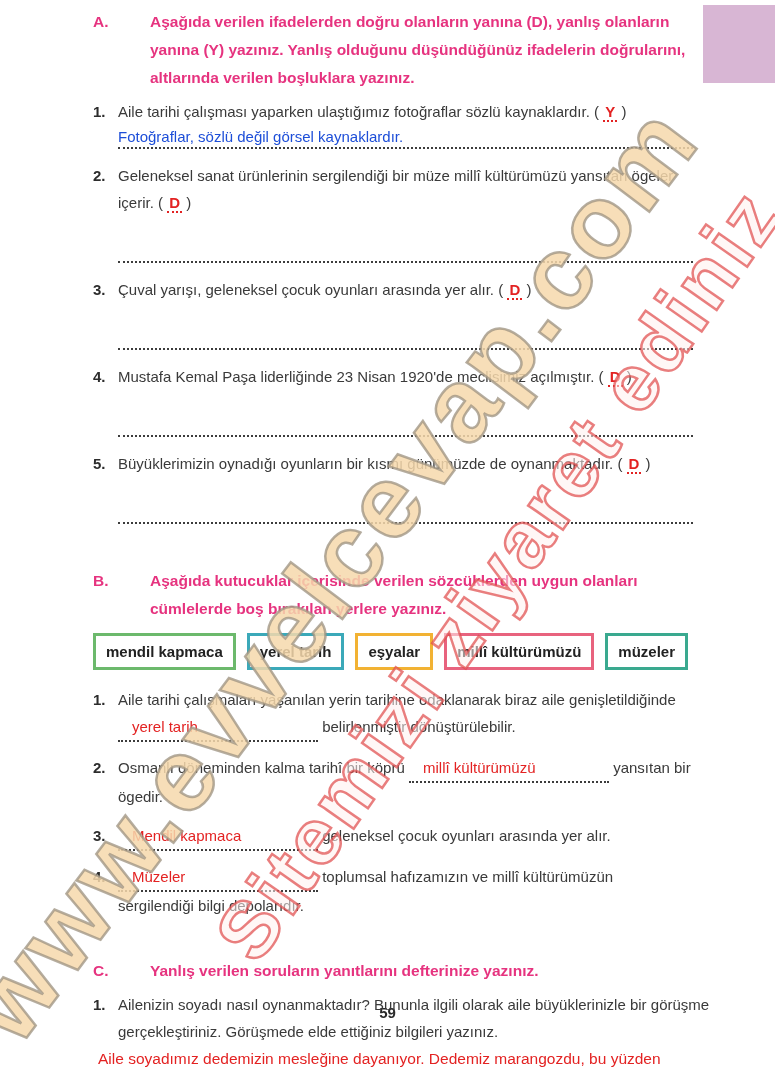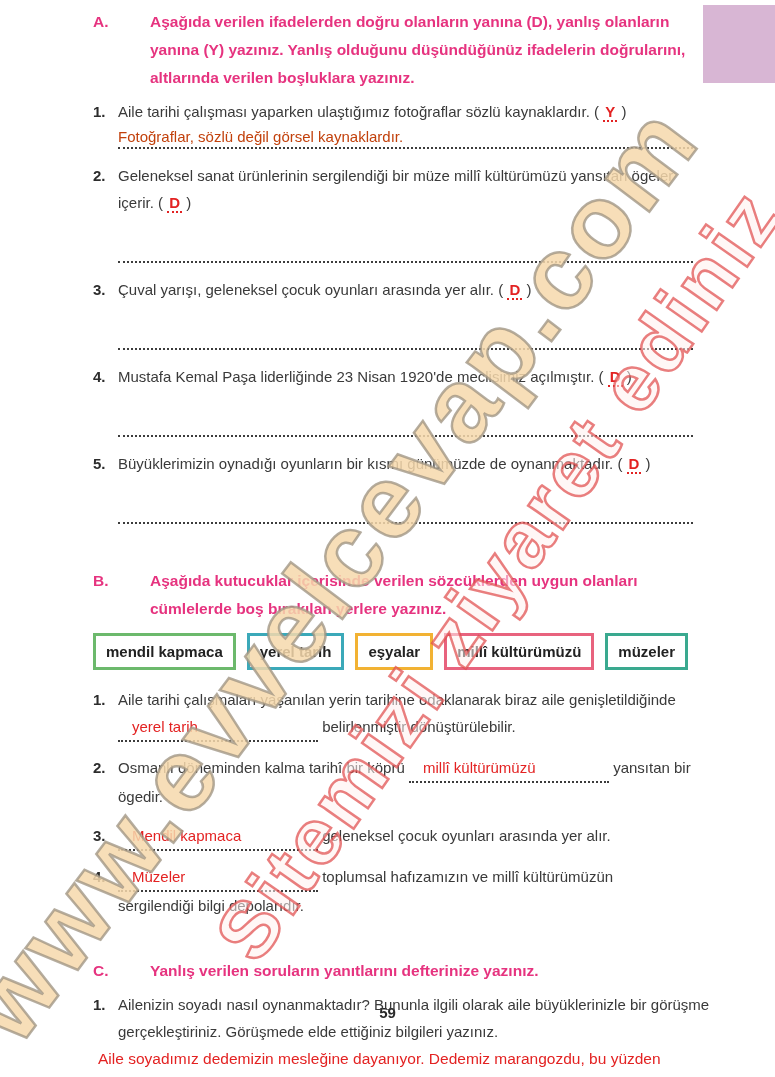--- a/index.html
+++ b/index.html
@@ -20,21 +20,21 @@
   
   .item { display:flex; font-size:15px; line-height:27px; }
   .inum { width:25px; flex:none; font-weight:bold; color:#2c2c2c; }
   .ibody { flex:1; }
 
   
   .a-item { margin-bottom:13px; }
   .red-letter { color:#e32222; font-weight:600; border-bottom:2px dotted #e32222; padding:0 2px; }
   .dotline { border-bottom:2.5px dotted #3c3c3c; min-height:21px; line-height:21px; margin-top:26px; }
   .a-item.has-correction .dotline { margin-top:1px; }
-  .red-correction { color:#c2410c; font-size:15px; }
+  .red-correction { color:#1d4ed8; font-size:15px; }
 
   
   .word-boxes { display:flex; gap:11px; margin:10px 0 16px 0; }
   .word-box { border:3px solid #888; background:#fff; padding:7px 10px; font-weight:bold;
               font-size:15px; color:#222; white-space:nowrap; }
   .b-item { margin-bottom:12px; }
   .blank { display:inline-block; border-bottom:2px dotted #3c3c3c; color:#e32222;
            padding:0 8px 0 14px; min-width:200px; }
 
   

